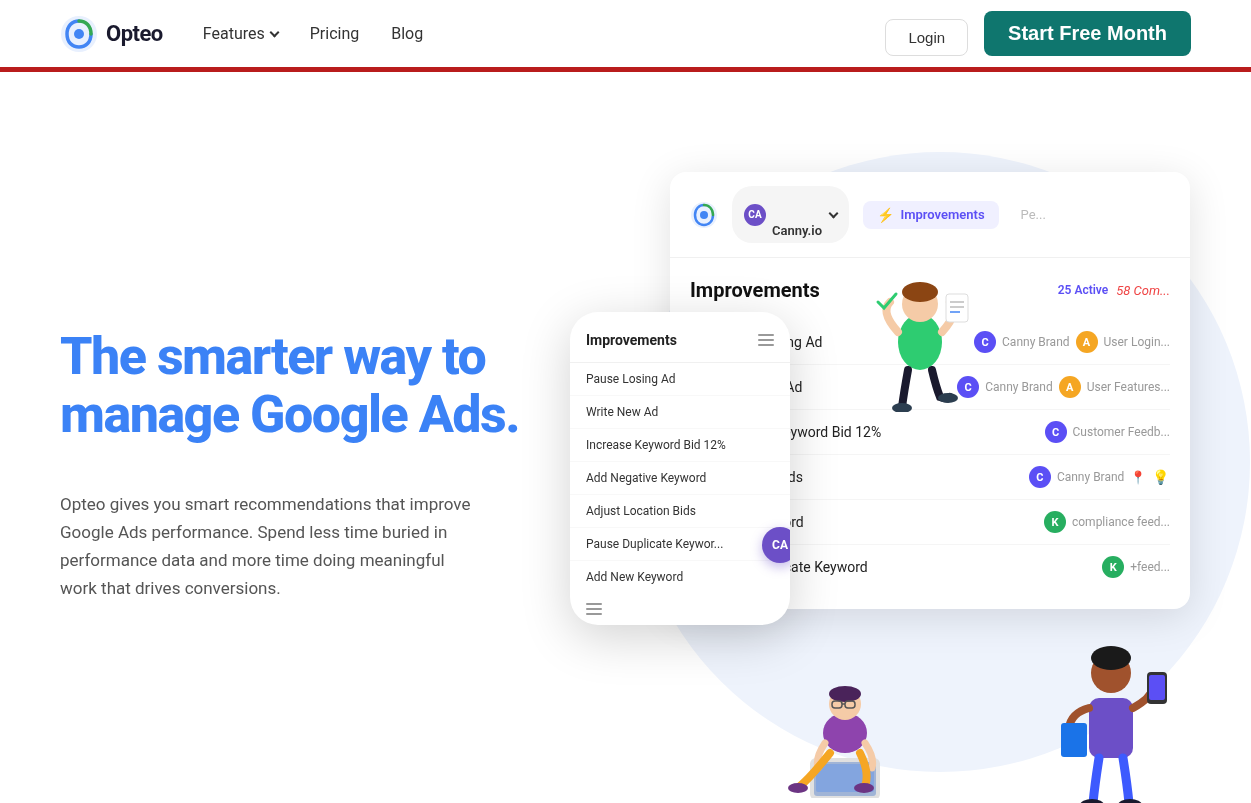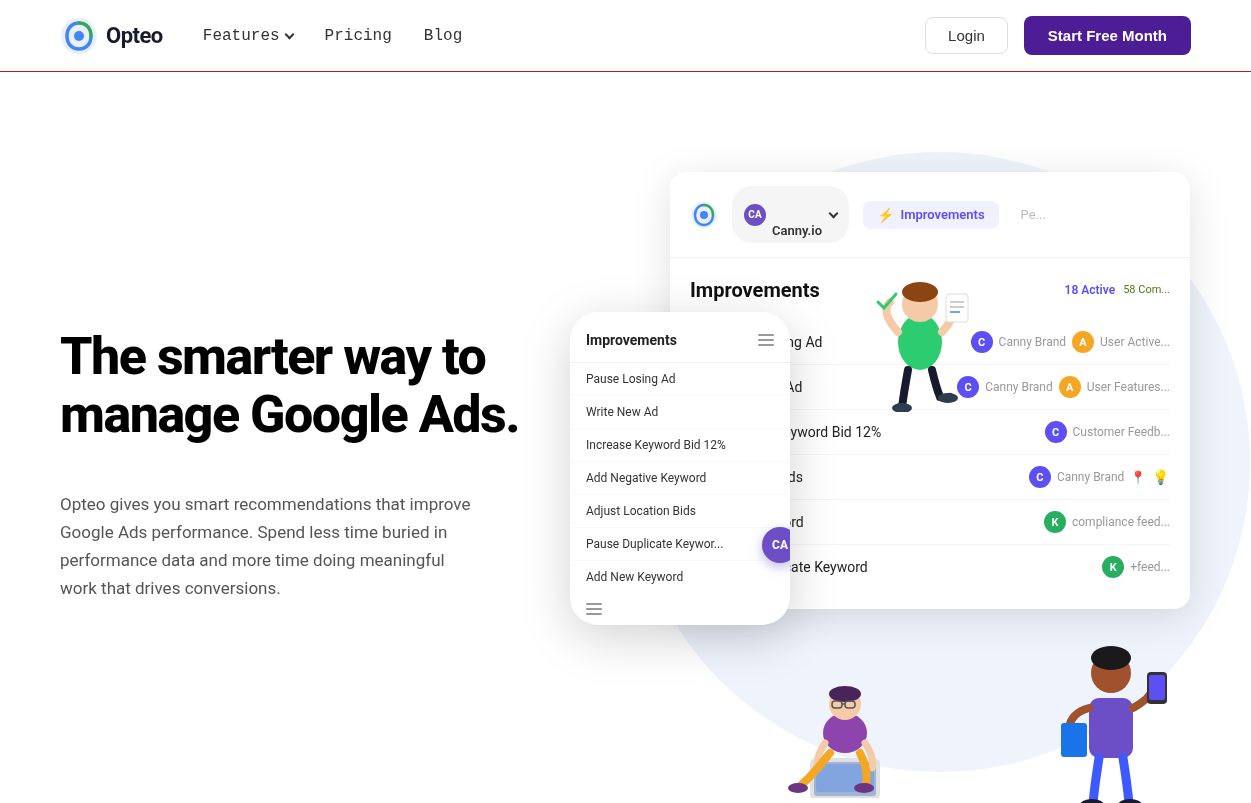--- a/index.html
+++ b/index.html
@@ -10,21 +10,21 @@
       width: 1251px;
       min-height: 803px;
     }
 
     
     nav {
       display: flex;
       align-items: center;
       padding: 8px 60px;
       height: 72px;
-      border-bottom: 1px solid #b91c1c;
+      border-bottom: 5px solid #b91c1c;
       position: relative;
       z-index: 10;
     }
     .nav-logo {
       display: flex;
       align-items: center;
       gap: 8px;
       margin-right: 40px;
       text-decoration: none;
     }
@@ -36,53 +36,52 @@
       font-size: 22px;
       font-weight: 700;
       color: #1a1a2e;
       letter-spacing: -0.5px;
     }
     .nav-links {
       display: flex;
       align-items: center;
       gap: 32px;
       flex: 1;
-      font-family: Liberation Mono, monospace;
     }
     .nav-link {
       font-size: 16px;
       color: #333;
       text-decoration: none;
       display: flex;
       align-items: center;
       gap: 4px;
       cursor: pointer;
     }
     .nav-actions {
       display: flex;
-      align-items: center;
+      align-items: flex-end;
       gap: 16px;
     }
     .btn-login {
       padding: 9px 22px;
       border: 1.5px solid #ddd;
       border-radius: 8px;
       background: #fff;
       font-size: 15px;
       color: #333;
       cursor: pointer;
       font-weight: 500;
     }
     .btn-start {
       padding: 11px 24px;
-      background: #4c1d95;
+      background: #0f766e;
       color: #fff;
       border: none;
       border-radius: 8px;
-      font-size: 15px;
+      font-size: 20px;
       font-weight: 600;
       cursor: pointer;
     }
 
     
     .hero {
       display: flex;
       align-items: center;
       padding: 60px 60px 0 60px;
       min-height: 730px;
@@ -91,21 +90,21 @@
     }
     .hero-left {
       max-width: 480px;
       flex-shrink: 0;
       z-index: 2;
     }
     .hero-title {
       font-size: 52px;
       font-weight: 800;
       line-height: 1.12;
-      color: #000000;
+      color: #3b82f6;
       letter-spacing: -1.5px;
       margin-bottom: 45px;
     }
     .hero-subtitle {
       font-size: 17px;
       line-height: 1.65;
       color: #555;
       margin-bottom: 34px;
       max-width: 420px;
     }
@@ -223,22 +222,23 @@
     .badge-row {
       display: flex;
       gap: 8px;
     }
     .badge-active {
       font-size: 12px;
       color: #5b4ff5;
       font-weight: 600;
     }
     .badge-complete {
-      font-size: 11px;
-      color: #4d7c0f;
+      font-size: 13px;
+      color: #ef4444;
+      font-style: italic;
     }
     .improvement-row {
       display: flex;
       align-items: center;
       gap: 10px;
       padding: 11px 0;
       border-bottom: 1px solid #f5f5f5;
     }
     .improvement-row:last-child { border-bottom: none; }
     .imp-checkbox {
@@ -462,33 +462,33 @@
         <div class="tab-improvements">
           <span class="tab-icon">⚡</span>
           <span>Improvements</span>
         </div>
         <span style="font-size:13px;color:#bbb;margin-left:8px;">Pe...</span>
       </div>
       <div class="desktop-card-body">
         <div class="improvements-header">
           <span class="improvements-title">Improvements</span>
           <div class="badge-row">
-            <span class="badge-active">18 Active</span>
+            <span class="badge-active">25 Active</span>
             <span class="badge-complete">58 Com...</span>
           </div>
         </div>
 
         <div class="improvement-row">
           <div class="imp-checkbox"></div>
           <span class="imp-label">Pause Losing Ad</span>
           <div class="imp-tags">
             <div class="tag-c">C</div>
             <span class="tag-text">Canny Brand</span>
             <div class="tag-a">A</div>
-            <span class="tag-text">User Active...</span>
+            <span class="tag-text">User Login...</span>
           </div>
         </div>
 
         <div class="improvement-row">
           <div class="imp-checkbox"></div>
           <span class="imp-label">Write New Ad</span>
           <div class="imp-tags">
             <div class="tag-c">C</div>
             <span class="tag-text">Canny Brand</span>
             <div class="tag-a">A</div>

